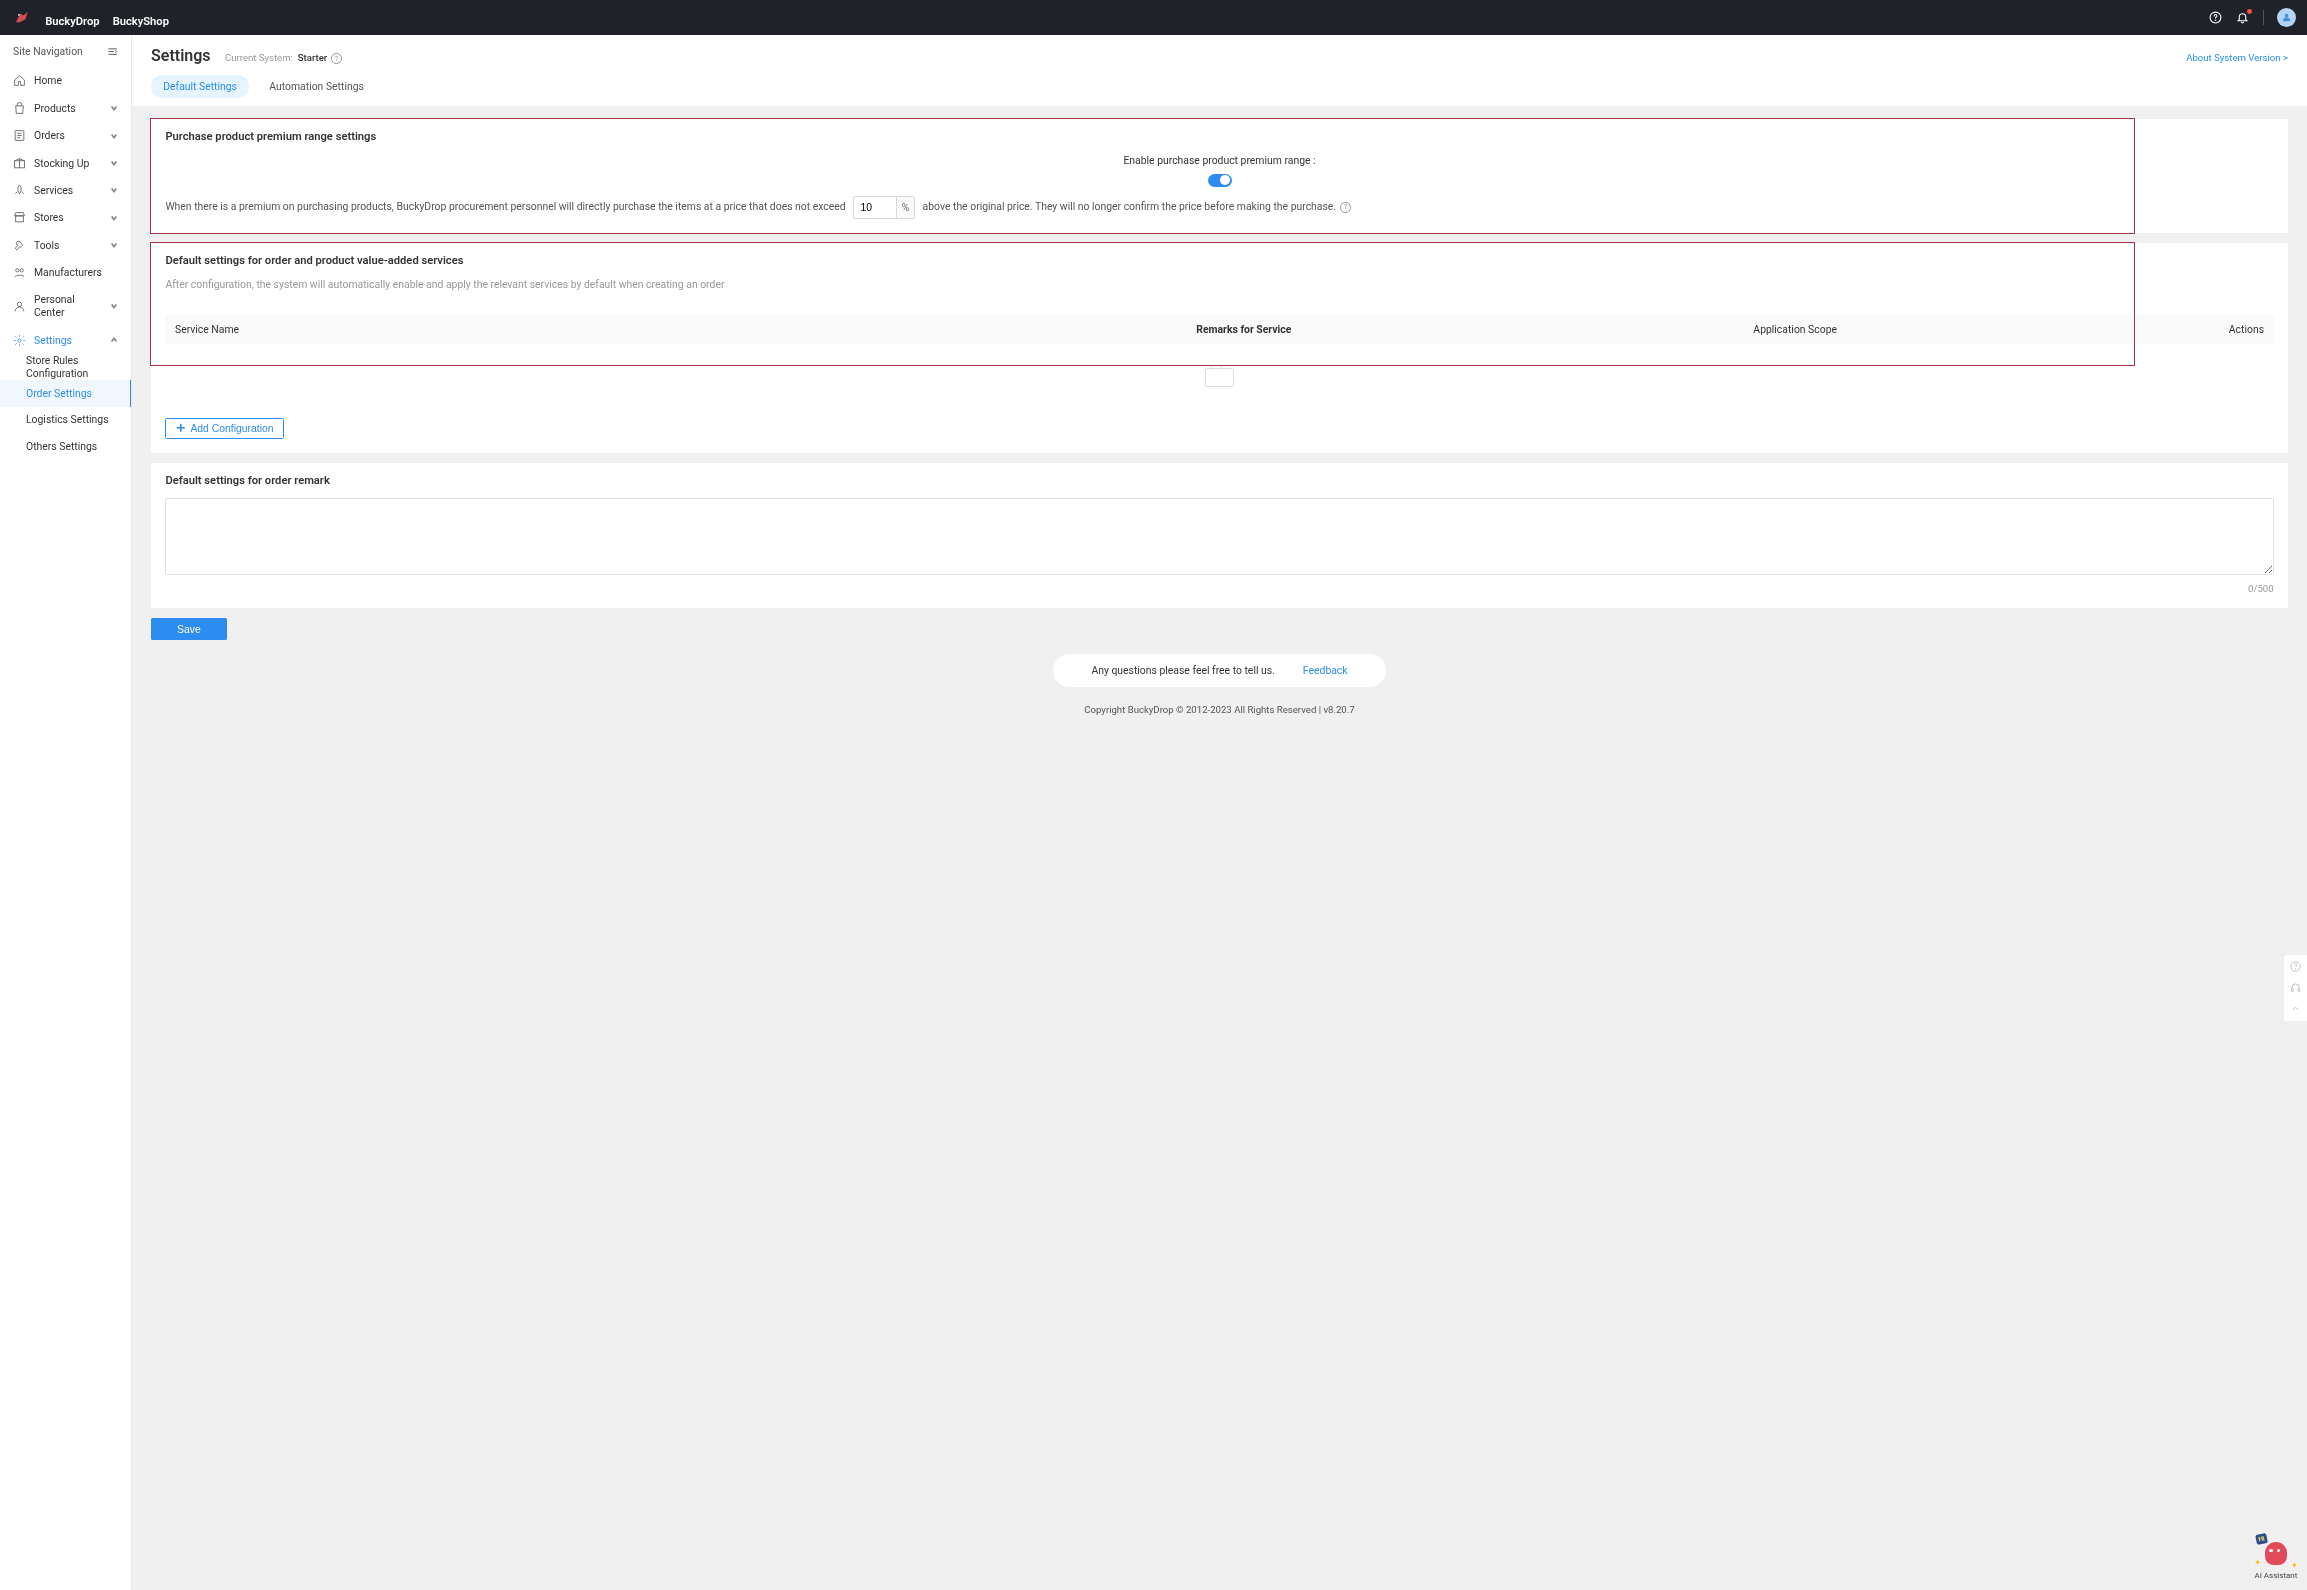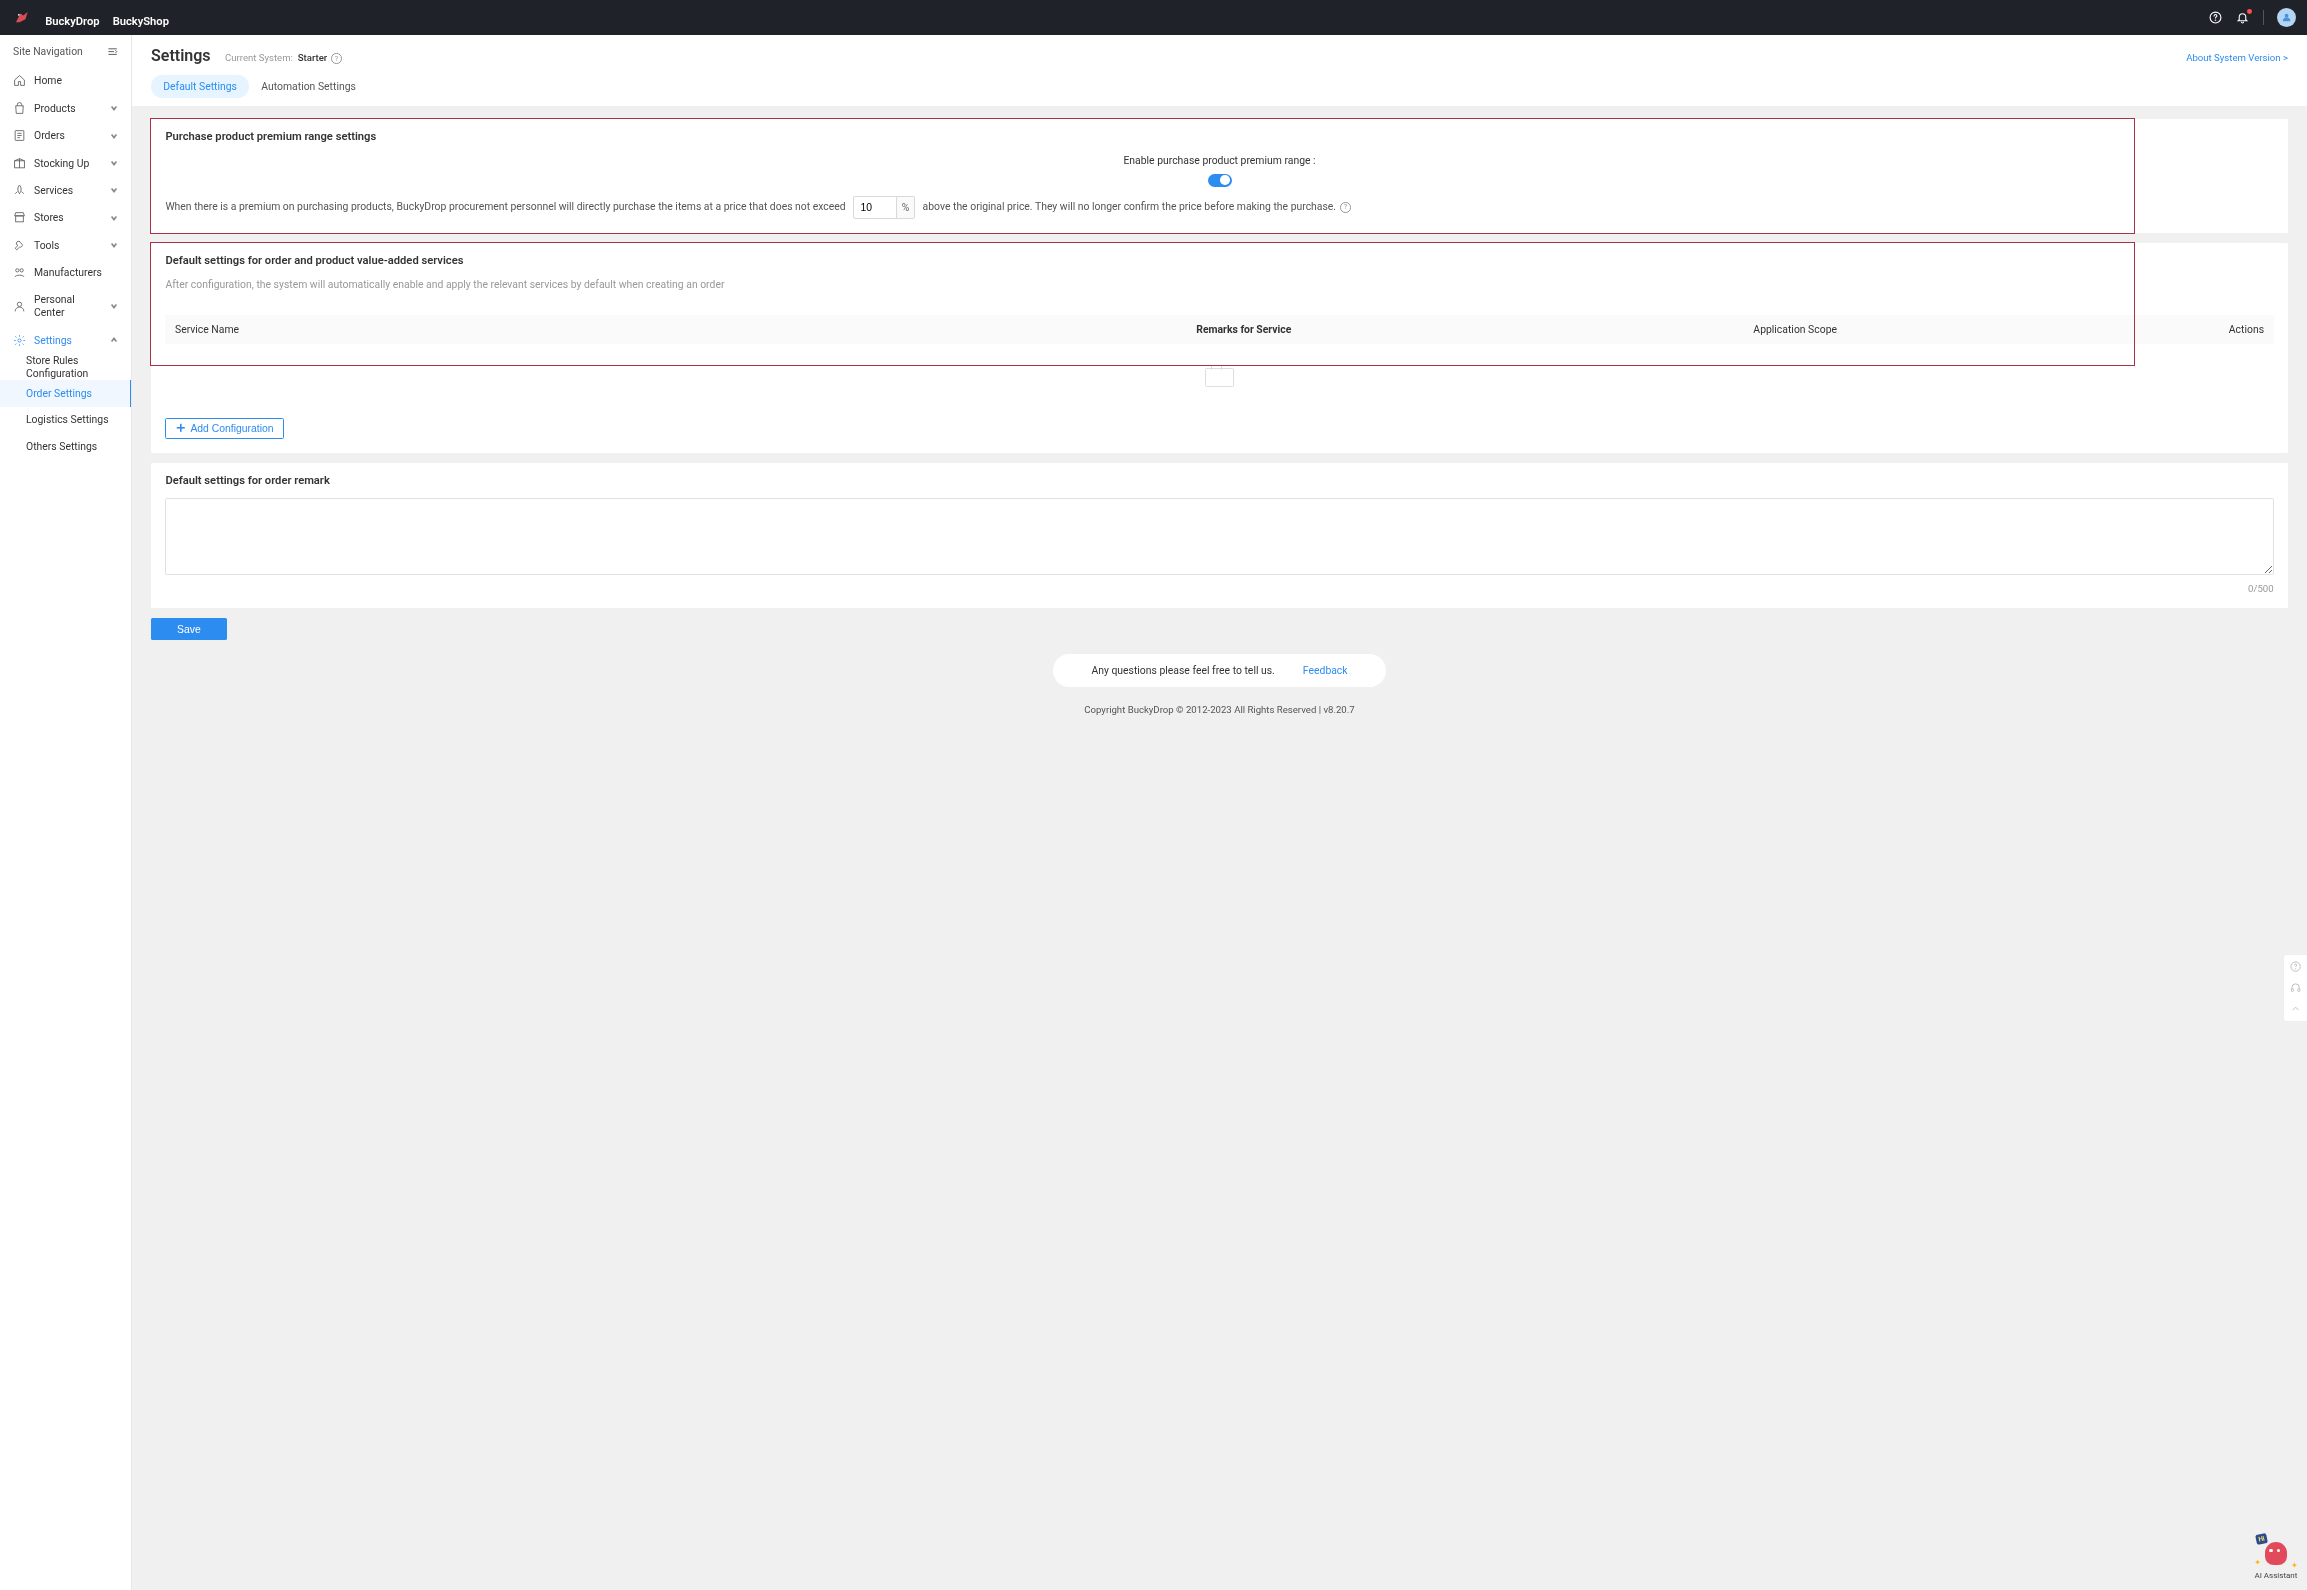--- a/index.html
+++ b/index.html
@@ -38,21 +38,21 @@
     .sidebar-sub { padding-left: 26px; font-size: 10.4px; cursor: pointer; height: 26.4px; display: flex; align-items: center; }
     .sidebar-sub.selected { background: #f0f7ff; color: #2d8cf0; border-right: 1.6px solid #2d8cf0; }
     
     
     .page-head { background: #fff; padding: 11.2px 19px 0 19px; }
     .page-title-row { display: flex; align-items: baseline; justify-content: space-between; }
     .page-title-row h2 { font-size: 16px; font-weight: 600; }
     .current-system { color: #999; font-size: 9.6px; margin-left: 14.4px; }
     .current-system b { color: #333; font-weight: 500; }
     .about-link { color: #2d8cf0; font-size: 9.6px; cursor: pointer; }
-    .tabs { display: flex; margin-top: 9.6px; padding-bottom: 8px; }
+    .tabs { display: flex; gap: 8px; margin-top: 9.6px; padding-bottom: 8px; }
     .tab { padding: 4px 11.2px; border-radius: 800px; font-size: 10.4px; cursor: pointer; color: #555; border: 0.8px solid transparent; }
     .tab.active { background: #e6f4ff; color: #2d8cf0; }
     
     
     .main { padding: 13px 19px 32px 19px; }
     .card { background: #fff; border-radius: 1.6px; margin-bottom: 9.6px; padding: 11.2px 14.4px 14.4px 14.4px; position: relative; }
     .card h3 { font-size: 11.2px; font-weight: 600; margin-bottom: 11.2px; }
     .card p.desc { color: #999; font-size: 10.4px; margin-bottom: 24px; }
     .row { display: flex; align-items: center; gap: 6.4px; color: #555; font-size: 10.4px; line-height: 1.7; flex-wrap: wrap; }
     .toggle-wrap { display: flex; align-items: center; gap: 6.4px; margin-bottom: 9.6px; flex-direction: column; }

